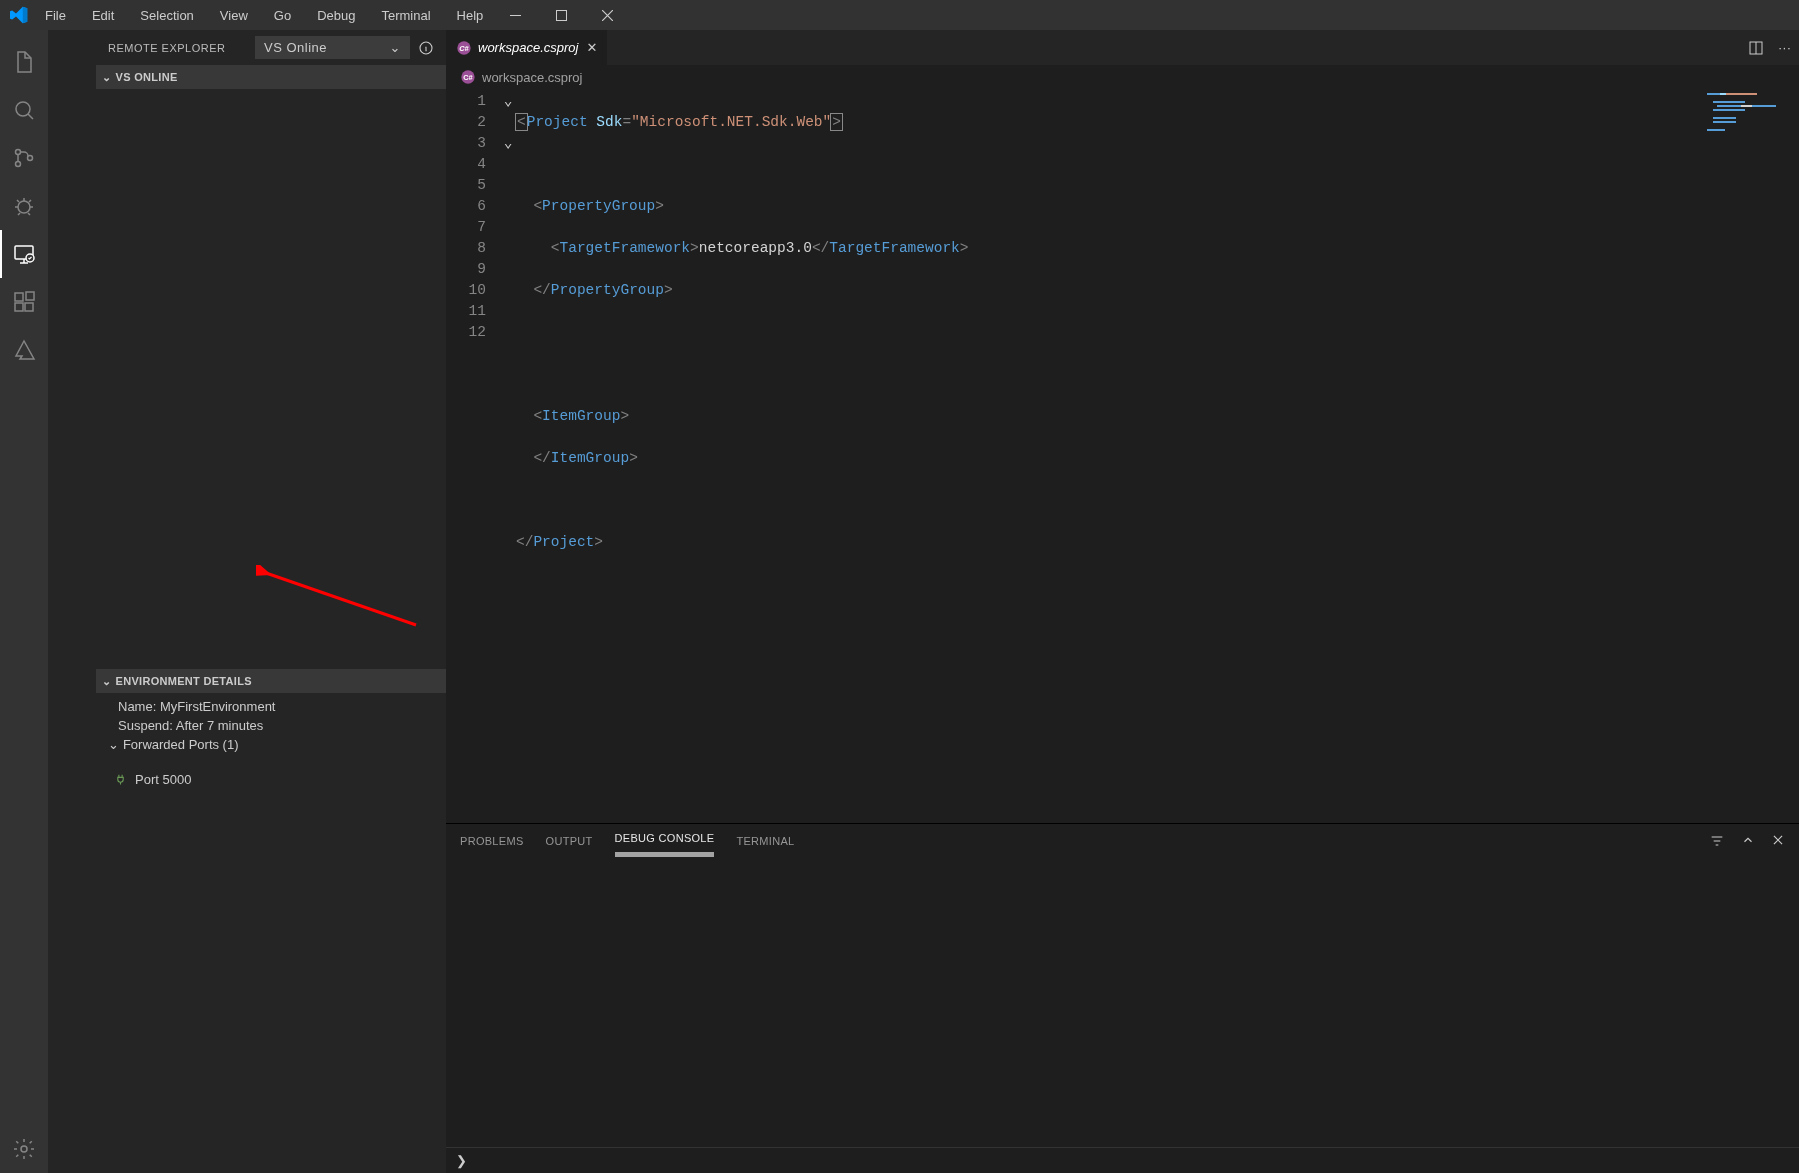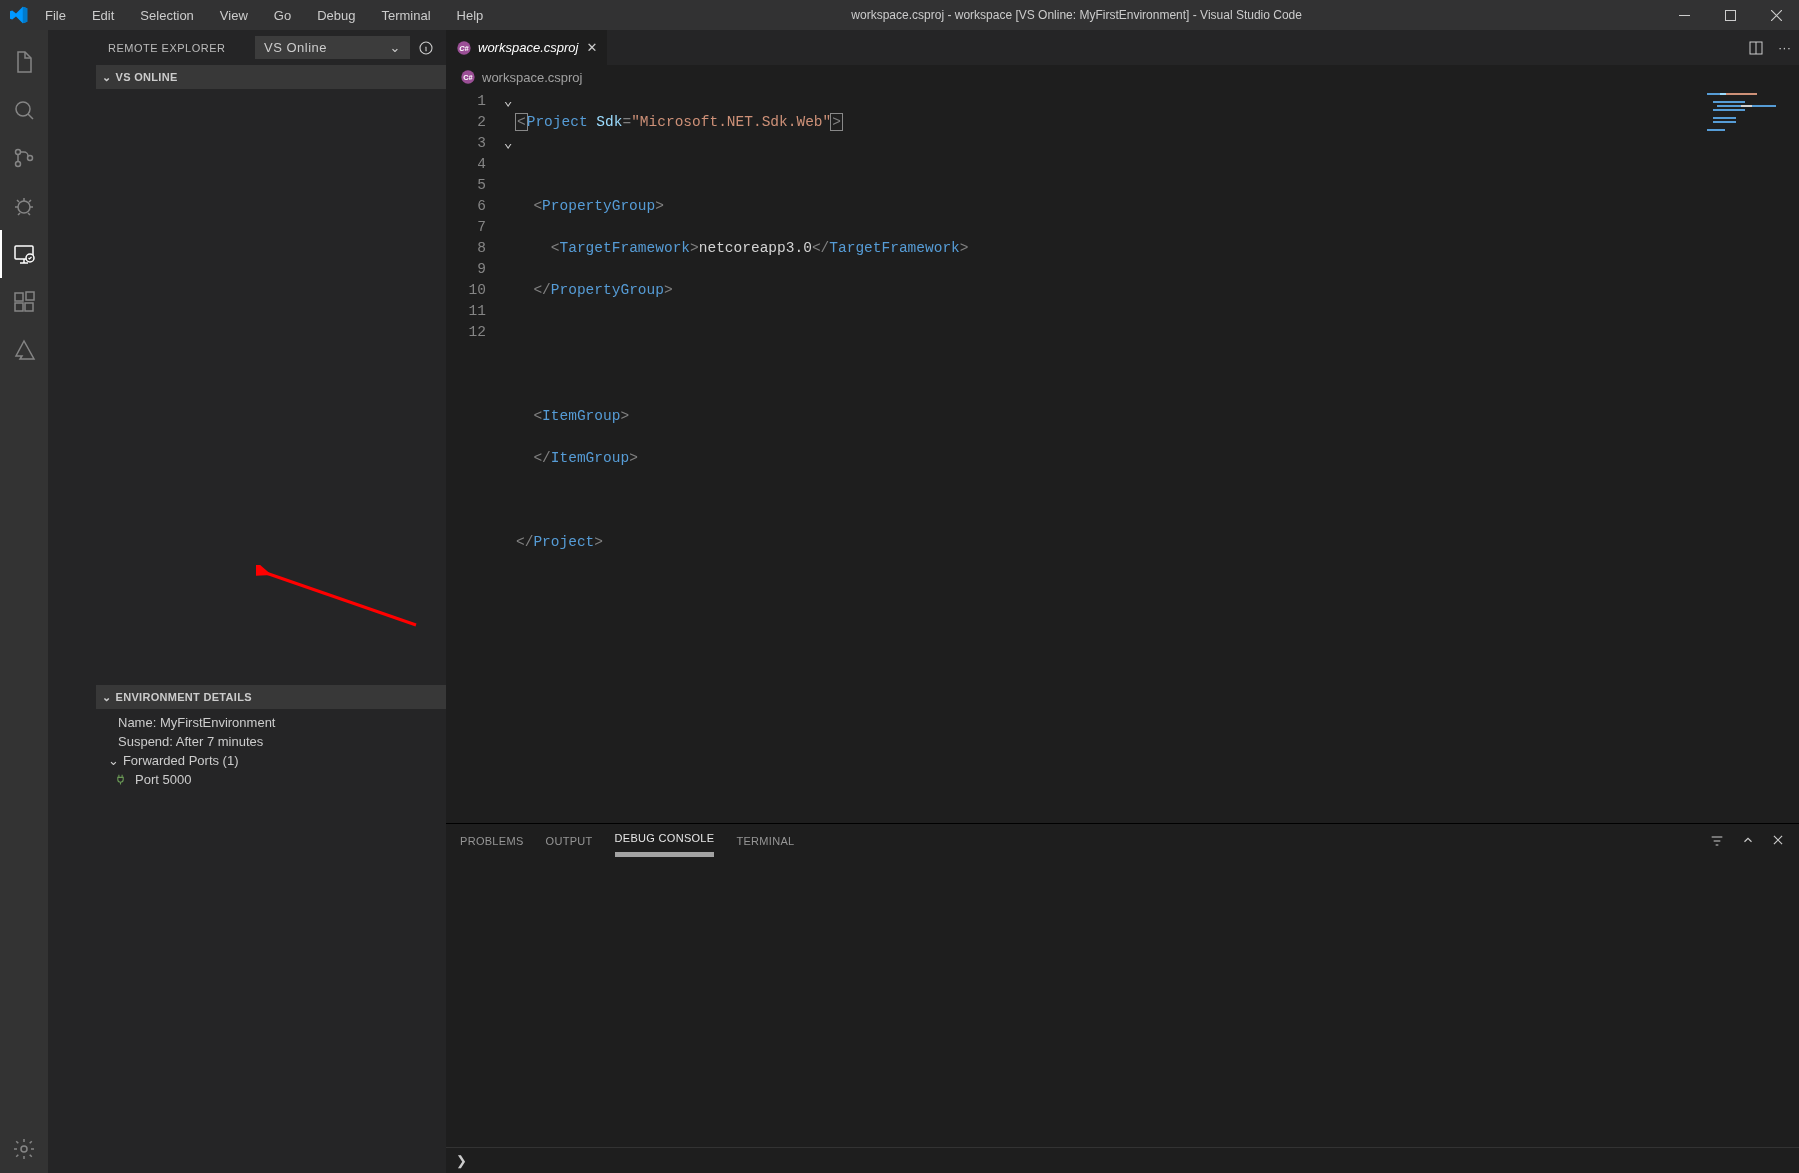--- a/index.html
+++ b/index.html
@@ -44,21 +44,21 @@
   .section-header { height:24px; background:#383838; display:flex; align-items:center; padding:0 6px; font-weight:700; font-size:11px; color:#ccc; letter-spacing:0.3px;}
   .section-header .chev { margin-right:4px; }
   .tree { padding:4px 0; }
   .tree-item { height:22px; display:flex; align-items:center; padding-left:20px; color:#ccc; cursor:pointer; }
   .tree-item svg, .tree-item .ticon { margin-right:6px; }
   .envdetails { flex:0 0 auto; }
   .env-body { padding:4px 0; }
   .env-line { padding:2px 0 2px 22px; color:#ccc; }
   .env-sub { display:flex; align-items:center; padding:2px 0 2px 12px; }
   .env-sub .chev { margin-right:4px; }
-  .plug-line { display:flex; align-items:center; padding:2px 0 2px 18px; }
+  .plug-line { display:flex; align-items:center; padding:2px 0 2px 18px;margin-top:16px; }
   .plug-line .plug { color:#6a9955; margin-right:8px; }
   .spacer-flex { flex:1; }
   
   .editor { flex:1; display:flex; flex-direction:column; background:#1e1e1e; min-width:0;}
   .tabs { height:35px; background:#252526; display:flex; align-items:stretch; }
   .tab { display:flex; align-items:center; background:#1e1e1e; padding:0 10px; color:#fff; font-style:italic; font-size:13px; border-right:1px solid #252526;}
   .tab .ticon { margin-right:6px; }
   .tab .close { margin-left:8px; color:#ccc; font-style:normal; }
   .tabs .actions { margin-left:auto; display:flex; align-items:center; padding-right:8px; gap:14px; color:#ccc; }
   .breadcrumb { height:24px; display:flex; align-items:center; padding-left:14px; color:#a0a0a0; font-size:13px; }
@@ -104,21 +104,20 @@
   <div class="menu">
     <span>File</span>
     <span>Edit</span>
     <span>Selection</span>
     <span>View</span>
     <span>Go</span>
     <span>Debug</span>
     <span>Terminal</span>
     <span>Help</span>
   </div>
-  <div class="title">workspace.csproj - workspace [VS Online: MyFirstEnvironment] - Visual Studio Code</div>
   <div class="win-controls">
     <div>
         <svg width="11" height="11">
           <rect y="5" width="11" height="1" fill="#ccc"></rect>
         </svg>
       </div>
     <div>
         <svg width="11" height="11">
           <rect x="0.5" y="0.5" width="10" height="10" fill="none" stroke="#ccc"></rect>
         </svg>

